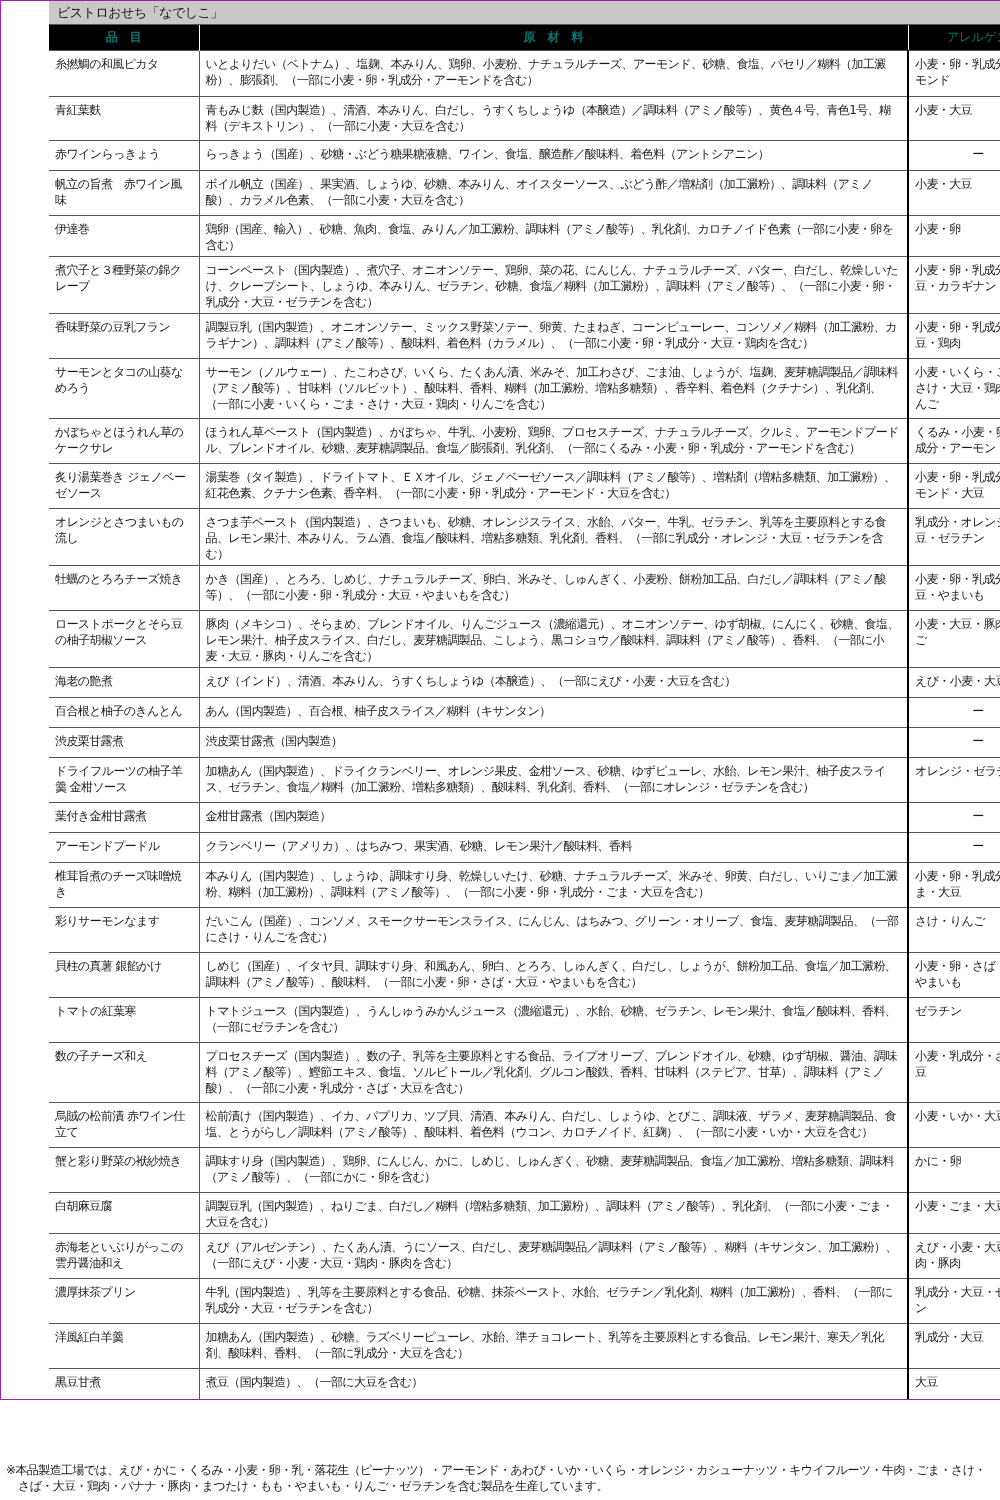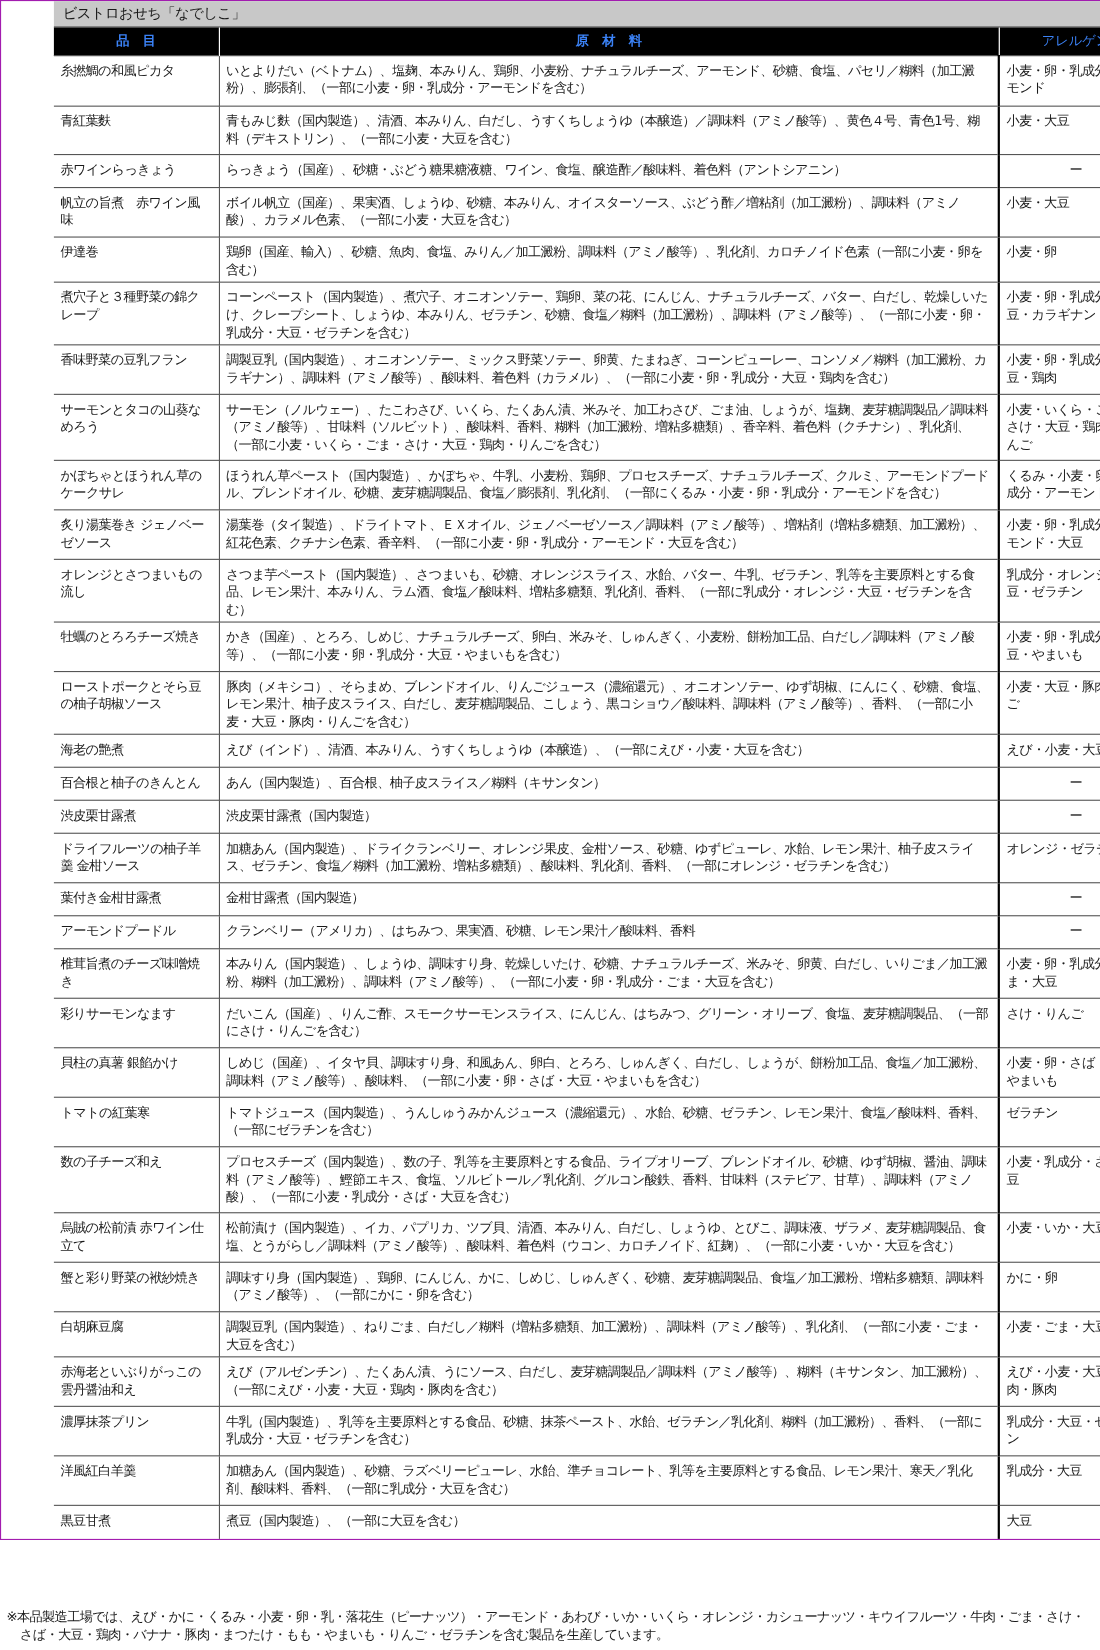--- a/index.html
+++ b/index.html
@@ -3,21 +3,21 @@
 <meta charset="utf-8">
 <style>
   html, body { margin: 0; padding: 0; background: #ffffff; }
   body { width: 1000px; height: 1500px; overflow: hidden; font-family: "DejaVu Sans", sans-serif; color: #1a1a1a; }
   .frame { position: absolute; left: 0; top: 0; width: 998px; border: 1px solid #a21caf; padding-left: 48px; }
   .title-bar { height: 23px; background: #c8c8c8; border-bottom: 1px solid #555; font-size: 13px; line-height: 23px; padding-left: 8px; letter-spacing: -0.5px; }
   table { border-collapse: collapse; width: 998px; table-layout: fixed; }
   col.c1 { width: 150px; }
   col.c2 { width: 709px; }
   col.c3 { width: 139px; }
-  thead th { background: #000; color: #3b82f6; font-weight: bold; font-size: 12px; height: 25px; padding: 0; border-right: 1px solid #fff; text-align: center; }
+  thead th { background: #000; color: #0f766e; font-weight: bold; font-size: 12px; height: 25px; padding: 0; border-right: 1px solid #fff; text-align: center; }
   thead th:last-child { border-right: none; font-weight: normal; }
   tbody td { border: 1px solid #555; vertical-align: top; font-size: 12px; line-height: 16px; padding: 5px 6px 3px 6px; letter-spacing: -0.6px; word-break: break-all; overflow: hidden; }
   tbody td:first-child { border-left: none; }
   tbody td:last-child { border-right: none; border-left: 2px solid #000; }
   tbody tr:last-child td { border-bottom: none; }
   td.dash { text-align: center; }
   .footnote { position: absolute; left: 6px; top: 1462px; width: 990px; font-size: 12px; line-height: 16px; letter-spacing: -0.6px; }
   .footnote .line2 { padding-left: 12px; display: block; }
 </style>
 </head>
@@ -134,21 +134,21 @@
           <td>クランベリー（アメリカ）、はちみつ、果実酒、砂糖、レモン果汁／酸味料、香料</td>
           <td class="dash">ー</td>
         </tr>
         <tr style="height: 45px;">
           <td>椎茸旨煮のチーズ味噌焼き</td>
           <td>本みりん（国内製造）、しょうゆ、調味すり身、乾燥しいたけ、砂糖、ナチュラルチーズ、米みそ、卵黄、白だし、いりごま／加工澱粉、糊料（加工澱粉）、調味料（アミノ酸等）、（一部に小麦・卵・乳成分・ごま・大豆を含む）</td>
           <td>小麦・卵・乳成分・ごま・大豆</td>
         </tr>
         <tr style="height: 45px;">
           <td>彩りサーモンなます</td>
-          <td>だいこん（国産）、りんご酢、スモークサーモンスライス、にんじん、はちみつ、グリーン・オリーブ、食塩、麦芽糖調製品、（一部にさけ・りんごを含む）</td>
+          <td>だいこん（国産）、コンソメ、スモークサーモンスライス、にんじん、はちみつ、グリーン・オリーブ、食塩、麦芽糖調製品、（一部にさけ・りんごを含む）</td>
           <td>さけ・りんご</td>
         </tr>
         <tr style="height: 45px;">
           <td>貝柱の真薯 銀餡かけ</td>
           <td>しめじ（国産）、イタヤ貝、調味すり身、和風あん、卵白、とろろ、しゅんぎく、白だし、しょうが、餅粉加工品、食塩／加工澱粉、調味料（アミノ酸等）、酸味料、（一部に小麦・卵・さば・大豆・やまいもを含む）</td>
           <td>小麦・卵・さば・大豆・やまいも</td>
         </tr>
         <tr style="height: 45px;">
           <td>トマトの紅葉寒</td>
           <td>トマトジュース（国内製造）、うんしゅうみかんジュース（濃縮還元）、水飴、砂糖、ゼラチン、レモン果汁、食塩／酸味料、香料、（一部にゼラチンを含む）</td>

